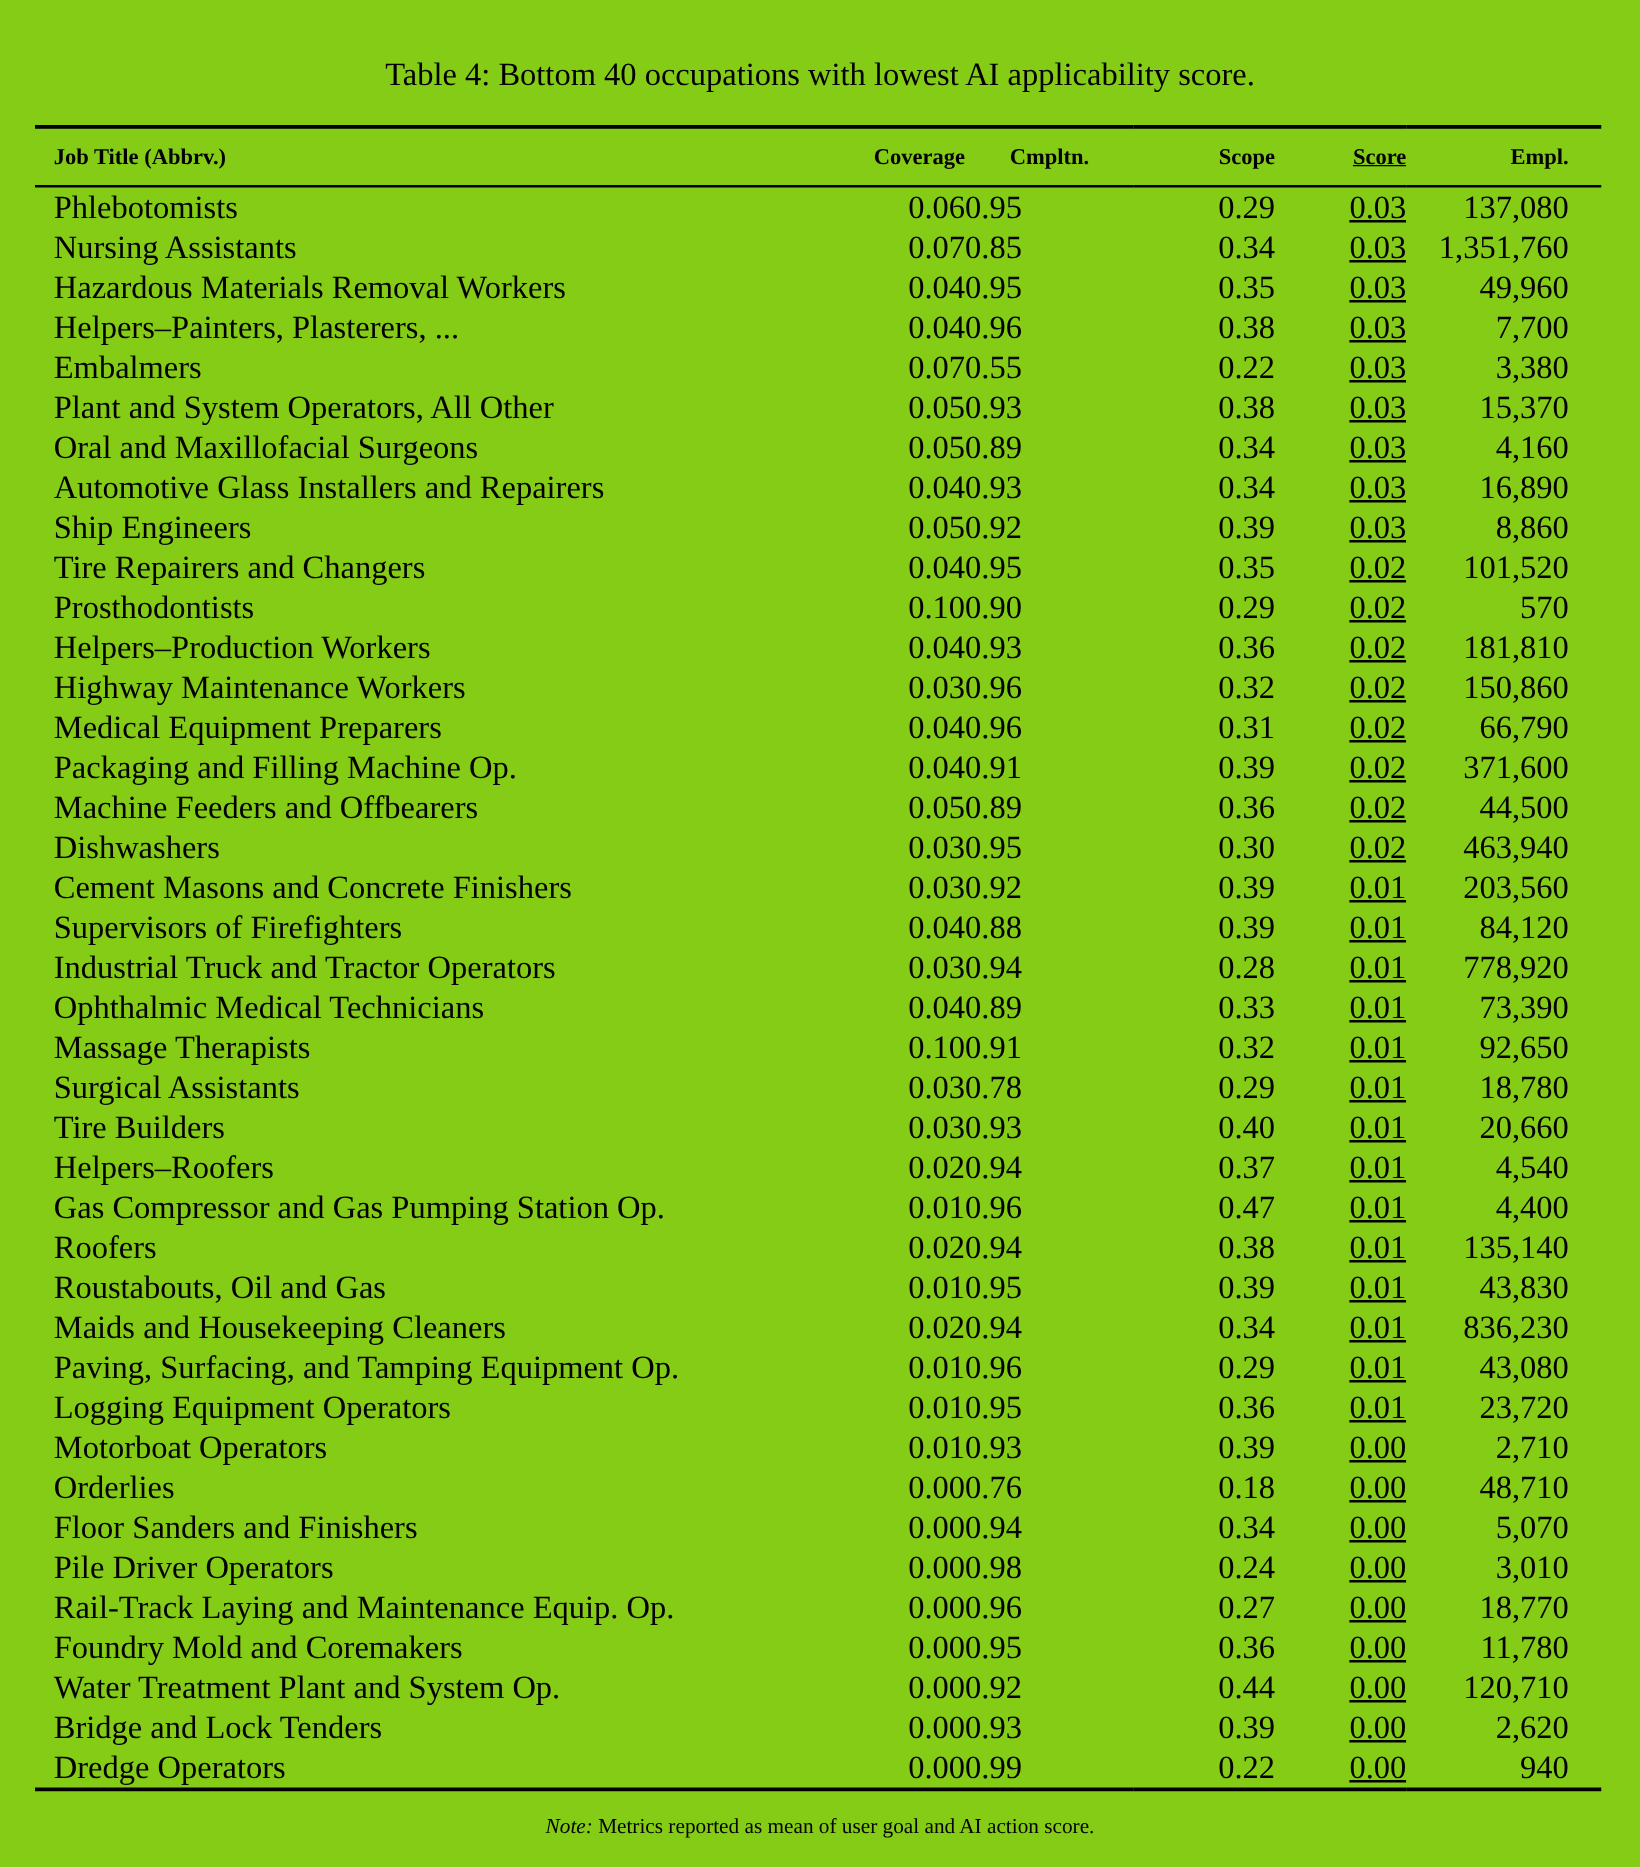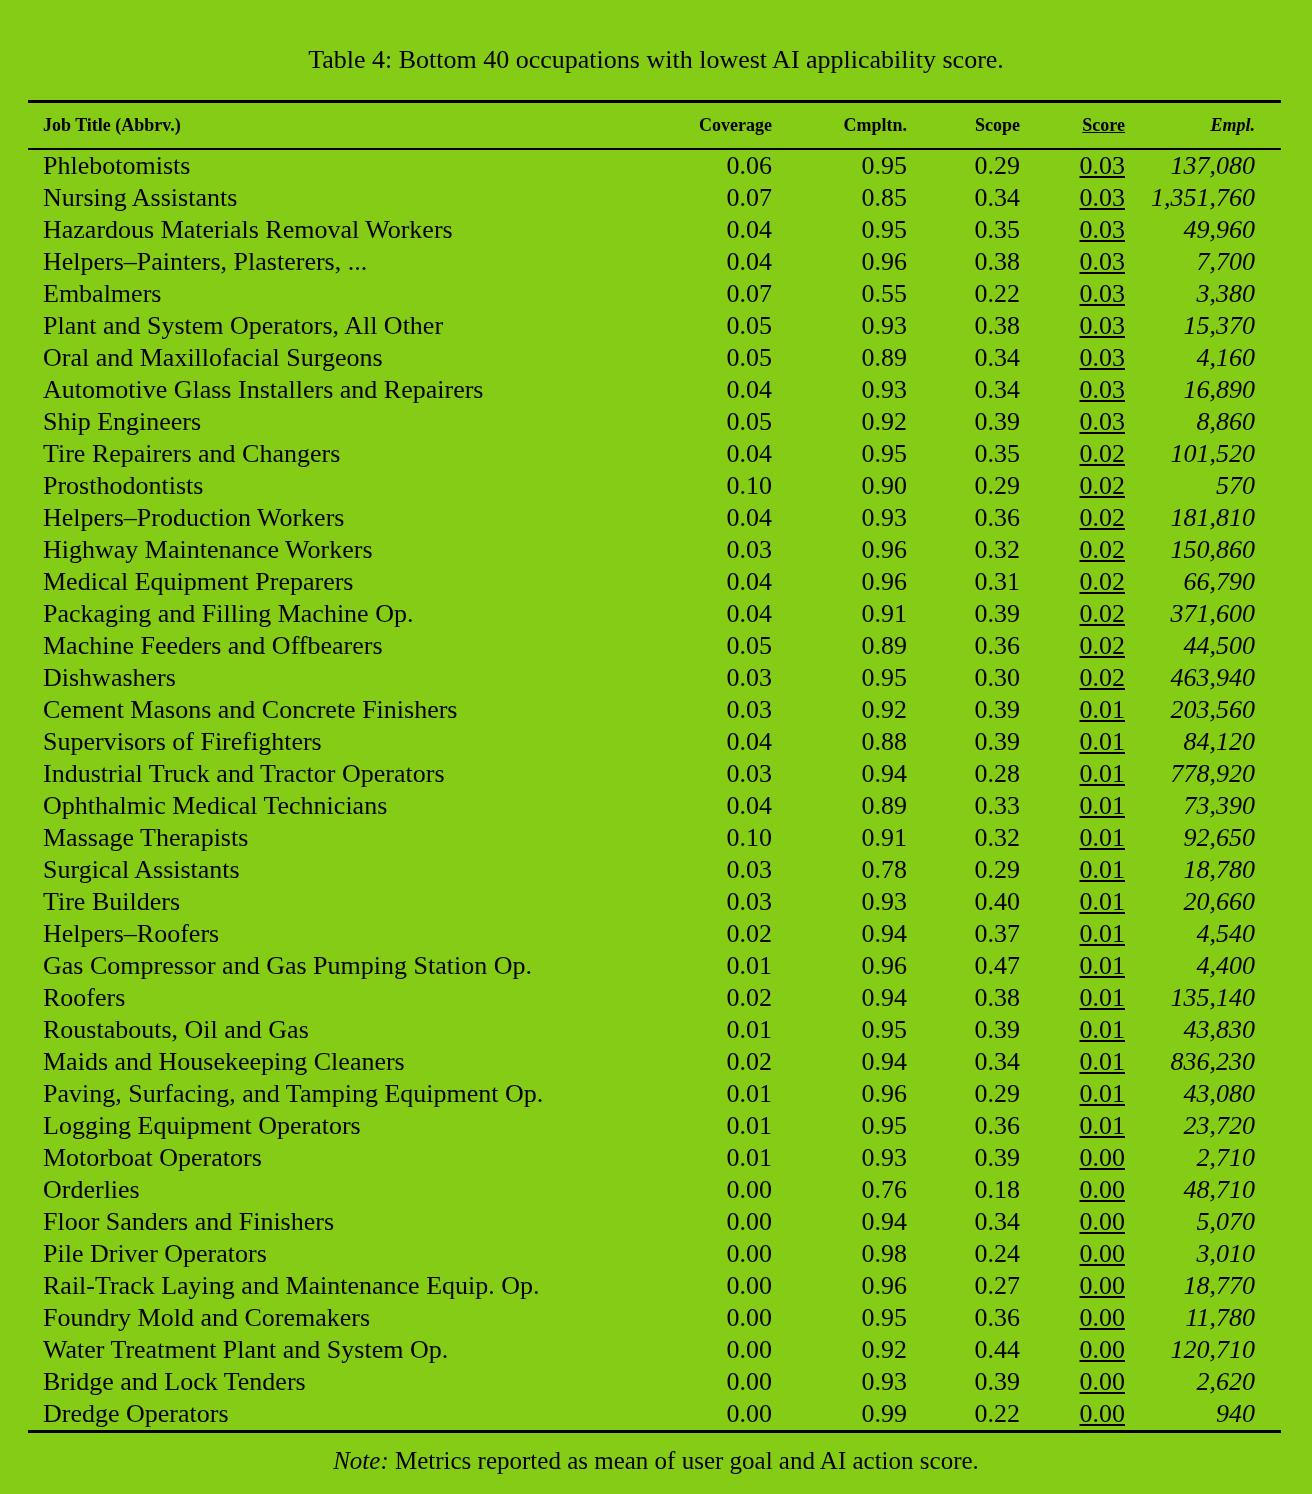--- a/index.html
+++ b/index.html
@@ -48,28 +48,28 @@
     font-size: 26px;
     height: 32px;
     line-height: 32px;
     padding: 0;
     vertical-align: middle;
     white-space: nowrap;
     overflow: hidden;
   }
   .c0 { text-align: left;  padding-left: 15px; width: 592px; }
   .c1 { text-align: right; width: 152px; }
-  .c2 { text-align: right; width: 135px; font-family: Liberation Serif, serif; }
+  .c2 { width: 135px; font-family: Liberation Serif, serif; }
   .c3 { text-align: right; width: 113px; }
   .c4 { text-align: right; width: 105px; text-decoration: underline; }
-  .c5 { text-align: right; width: 156px; padding-right: 26px; font-style: italic; }
+  .c5 { text-align: right; width: 156px; padding-right: 26px; }
   .note {
     margin-top: 13px;
     text-align: center;
-    font-size: 25px;
+    font-size: 17px;
     line-height: 30px;
     color: #000000;
   }
   .note-label {
     font-style: italic;
   }
 </style>
 </head>
 <body>
 

